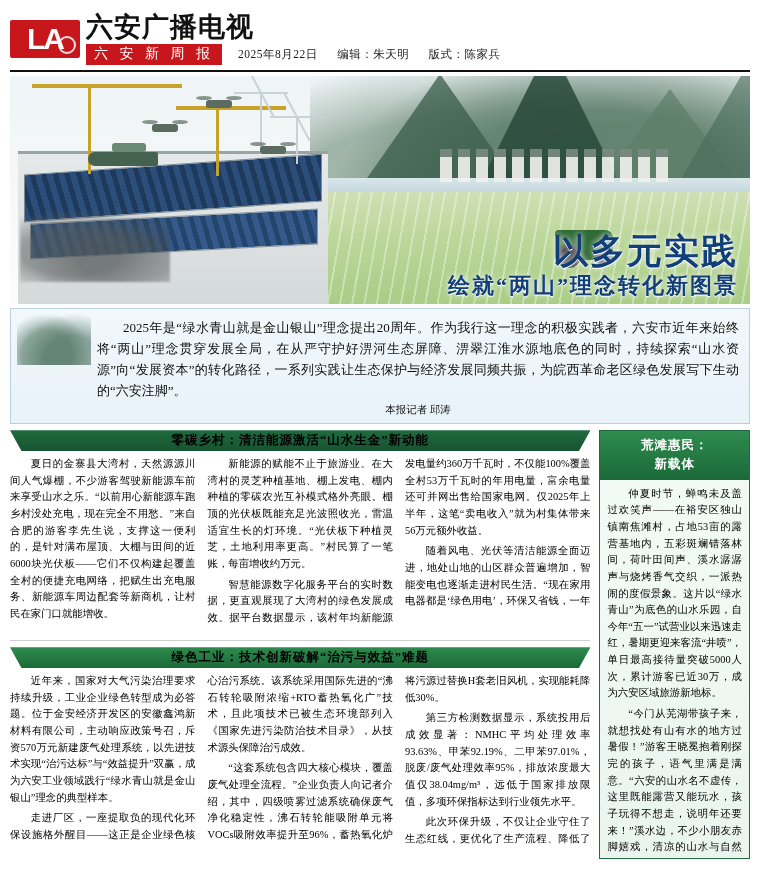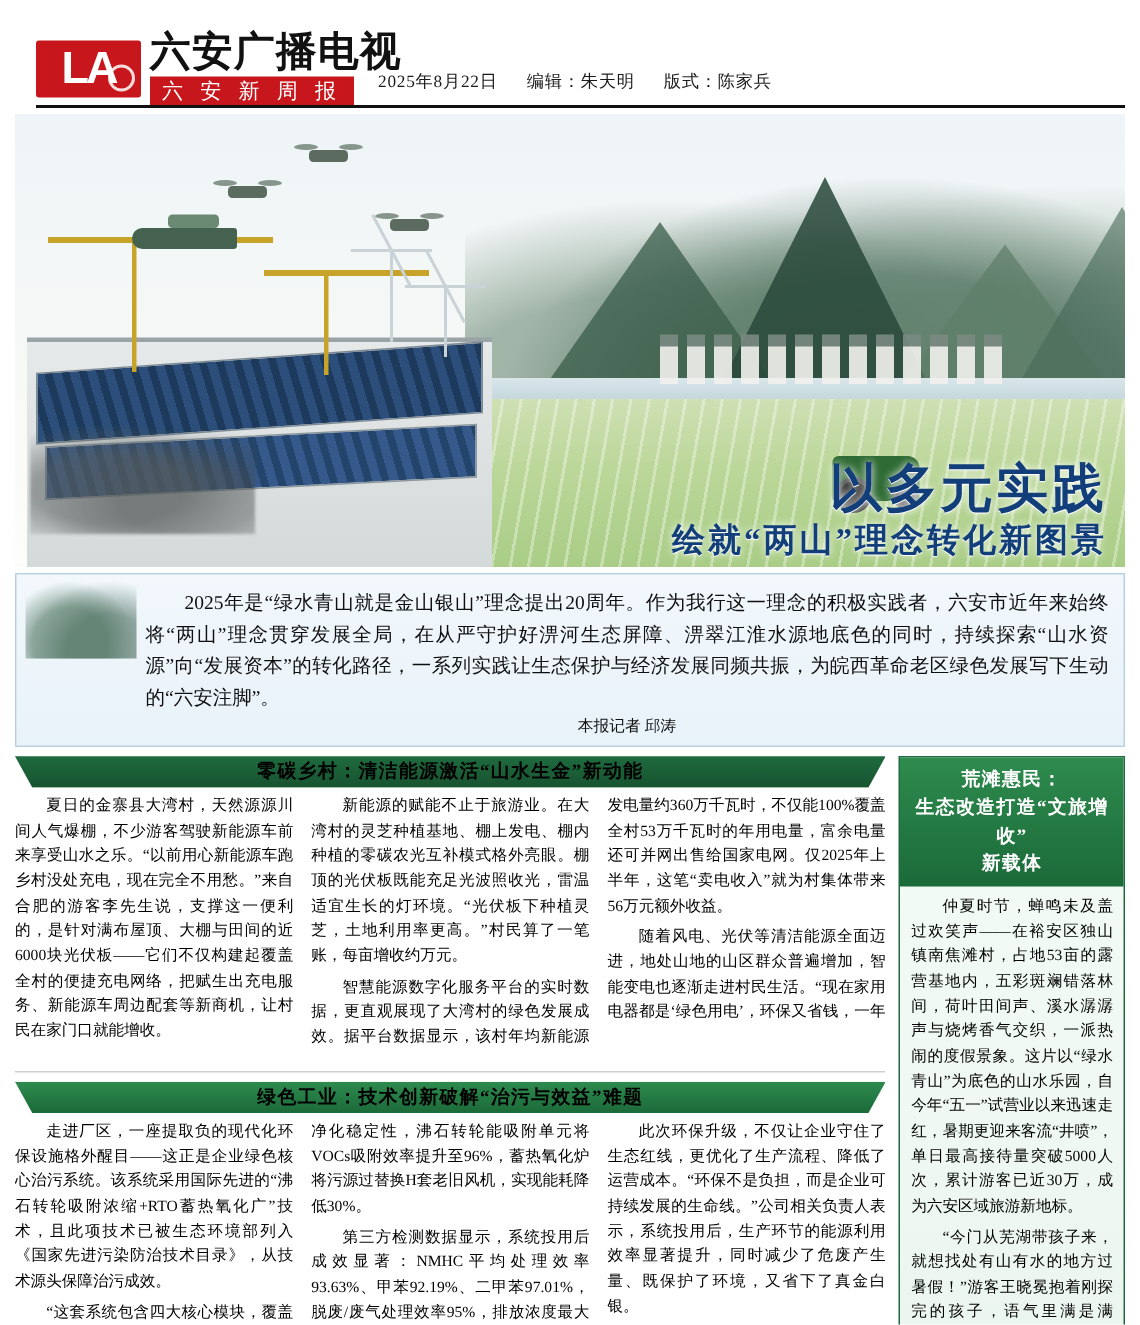--- a/index.html
+++ b/index.html
@@ -20,24 +20,23 @@
     height: 883px;
     position: relative;
     background: #fff;
     box-sizing: border-box;
     padding: 6px 10px 4px 10px;
   }
 
   
   .masthead {
     display: flex;
-    align-items: flex-end;
+    align-items: center;
     height: 66px;
     position: relative;
-    margin-left: 14px;
   }
   .logo-block {
     display: flex;
     align-items: center;
     gap: 6px;
   }
   .logo-mark {
     width: 70px;
     height: 38px;
     background: #c8161d;
@@ -117,21 +116,21 @@
     position: absolute;
     left: 0; right: 0;
     top: 64px;
     height: 2px;
     background: #111;
   }
 
   
   .hero {
     position: relative;
-    height: 302px;
+    height: 228px;
     margin-top: 4px;
     overflow: hidden;
     background: linear-gradient(#e9f1f5 0%, #f3f6f3 55%, #ffffff 100%);
   }
   .sky {
     position: absolute; inset: 0;
     background: linear-gradient(#eef4f7 0%, #f7f9f6 60%, #fdfdfb 100%);
   }
   .mountain {
     position: absolute;
@@ -492,34 +491,34 @@
       </div>
 
       <div class="sep"></div>
 
       <div class="band band-green">
         <div class="band-bg"></div>
         <div class="band-text">绿色工业：技术创新破解“治污与效益”难题</div>
       </div>
 
       <div class="threecol">
+        <p>近年来，国家对大气污染治理要求持续升级，工业企业绿色转型成为必答题。位于金安经济开发区的安徽鑫鸿新材料有限公司，主动响应政策号召，斥资570万元新建废气处理系统，以先进技术实现“治污达标”与“效益提升”双赢，成为六安工业领域践行“绿水青山就是金山银山”理念的典型样本。</p>
         <p>走进厂区，一座提取负的现代化环保设施格外醒目——这正是企业绿色核心治污系统。该系统采用国际先进的“沸石转轮吸附浓缩+RTO蓄热氧化广”技术，且此项技术已被生态环境部列入《国家先进污染防治技术目录》，从技术源头保障治污成效。</p>
         <p></p>
         <p>“这套系统包含四大核心模块，覆盖废气处理全流程。”企业负责人向记者介绍，其中，四级喷雾过滤系统确保废气净化稳定性，沸石转轮能吸附单元将VOCs吸附效率提升至96%，蓄热氧化炉将污源过替换H套老旧风机，实现能耗降低30%。</p>
         <p>第三方检测数据显示，系统投用后成效显著：NMHC平均处理效率93.63%、甲苯92.19%、二甲苯97.01%，脱废/废气处理效率95%，排放浓度最大值仅38.04mg/m³，远低于国家排放限值，多项环保指标达到行业领先水平。</p>
         <p>此次环保升级，不仅让企业守住了生态红线，更优化了生产流程、降低了运营成本。“环保不是负担，而是企业可持续发展的生命线。”公司相关负责人表示，系统投用后，生产环节的能源利用效率显著提升，同时减少了危废产生量、既保护了环境，又省下了真金白银。</p>
 
       </div>
     </div>
 
     <div class="col-side">
       <div class="side-box">
         <div class="side-head">
           <div>荒滩惠民：</div>
-          <div>生态改造打造“文旅增收”</div>
           <div>新载体</div>
         </div>
         <div class="side-body">
           <p>仲夏时节，蝉鸣未及盖过欢笑声——在裕安区独山镇南焦滩村，占地53亩的露营基地内，五彩斑斓错落林间，荷叶田间声、溪水潺潺声与烧烤香气交织，一派热闹的度假景象。这片以“绿水青山”为底色的山水乐园，自今年“五一”试营业以来迅速走红，暑期更迎来客流“井喷”，单日最高接待量突破5000人次，累计游客已近30万，成为六安区域旅游新地标。</p>
           <p>“今门从芜湖带孩子来，就想找处有山有水的地方过暑假！”游客王晓冕抱着刚探完的孩子，语气里满是满意。“六安的山水名不虚传，这里既能露营又能玩水，孩子玩得不想走，说明年还要来！”溪水边，不少小朋友赤脚嬉戏，清凉的山水与自然野趣，成了游客选择南焦滩的核心考量自。</p>
 
         </div>
       </div>
     </div>
   </div>

